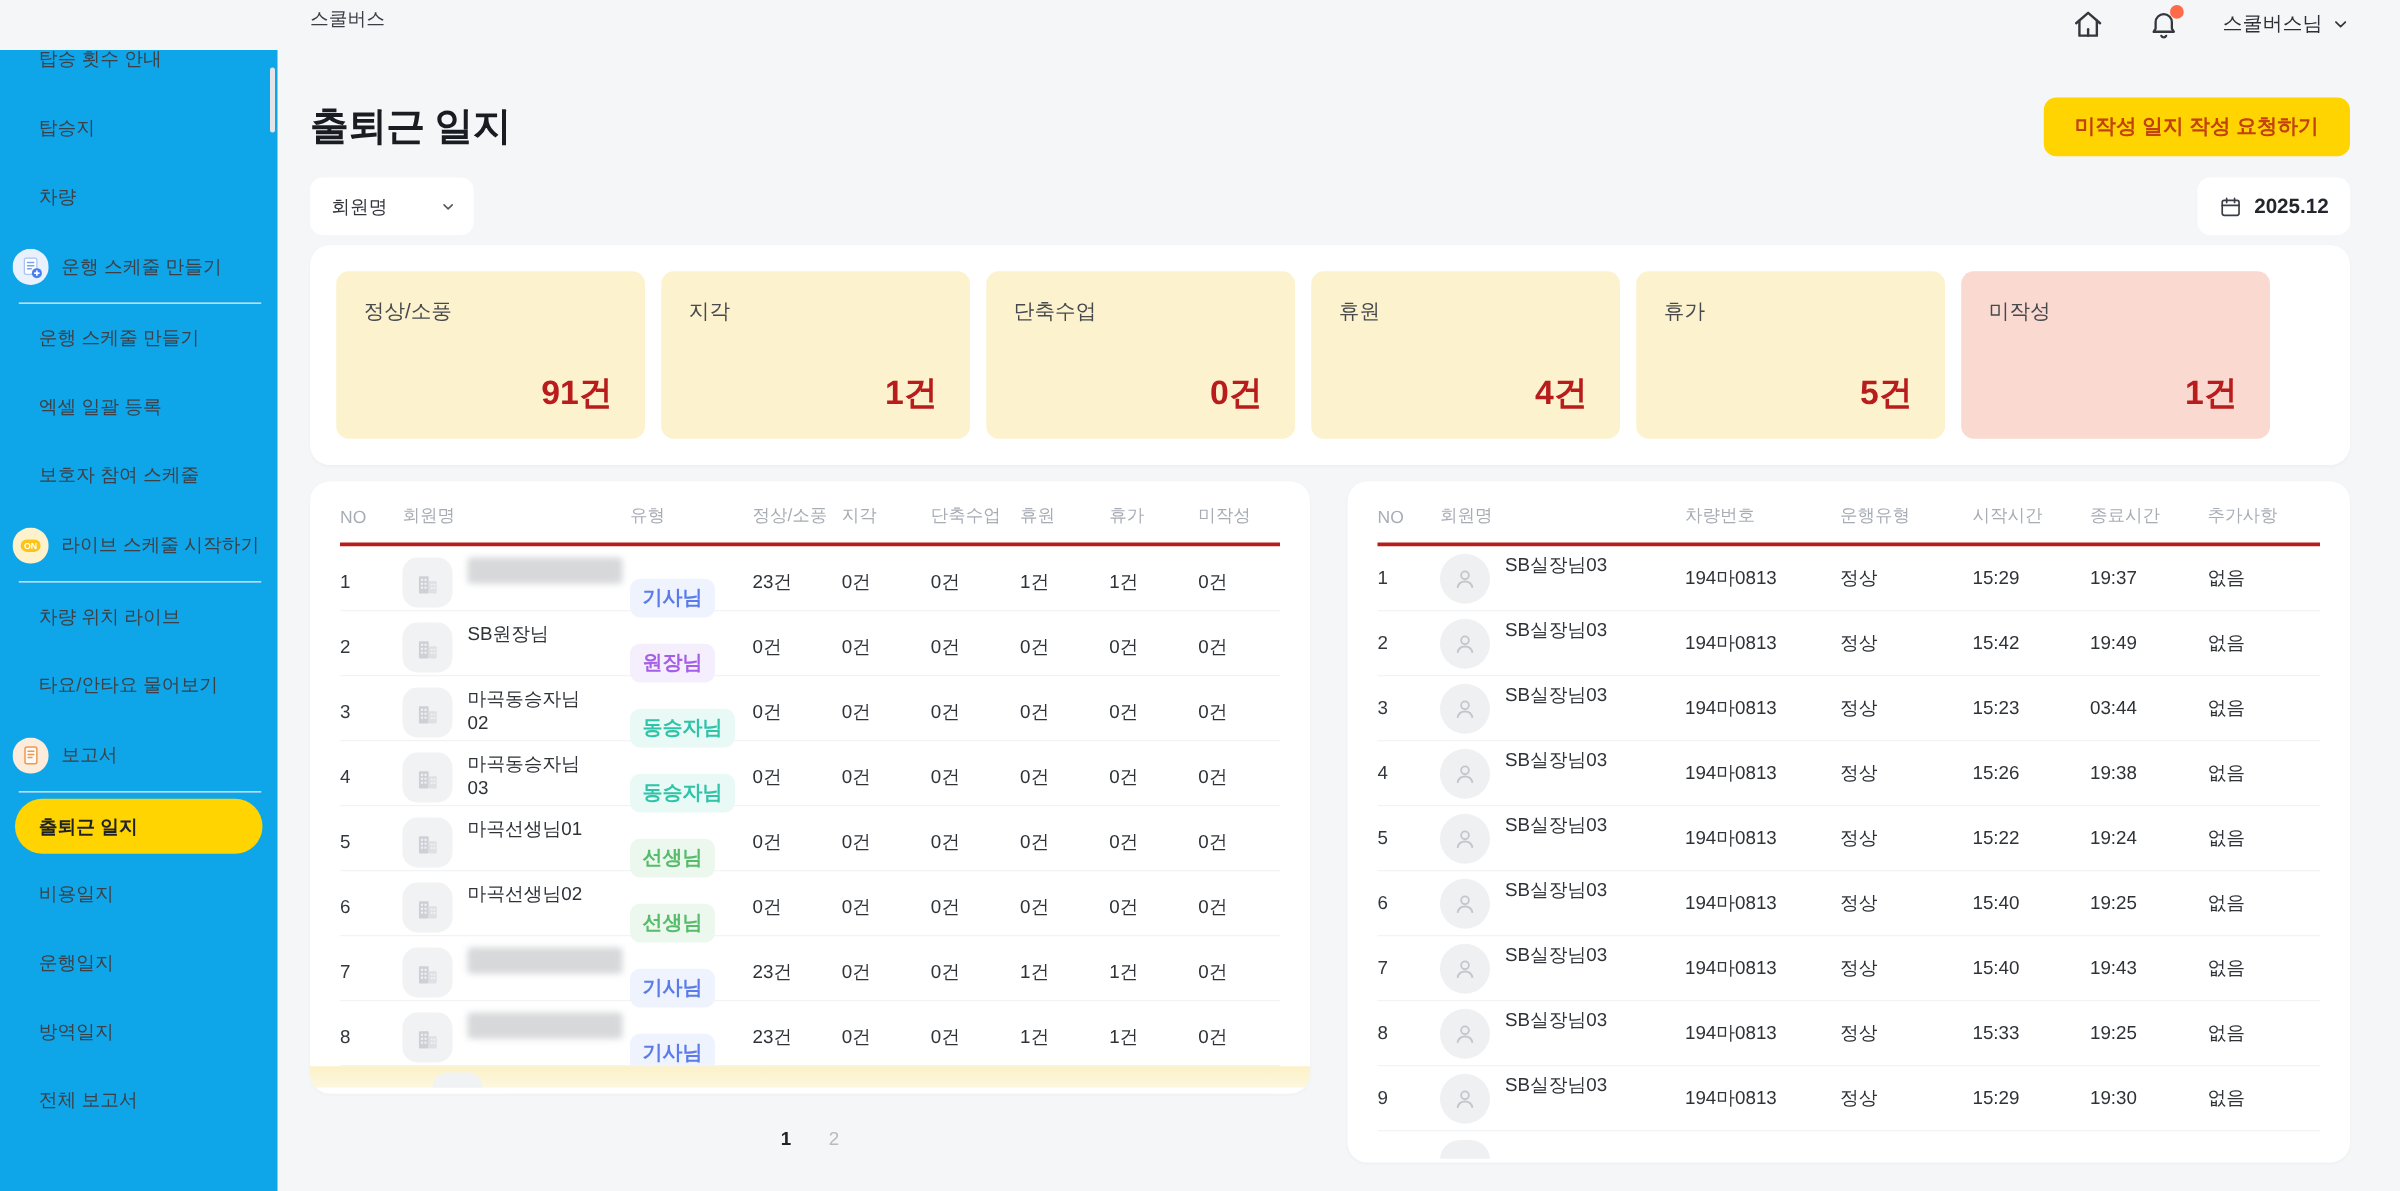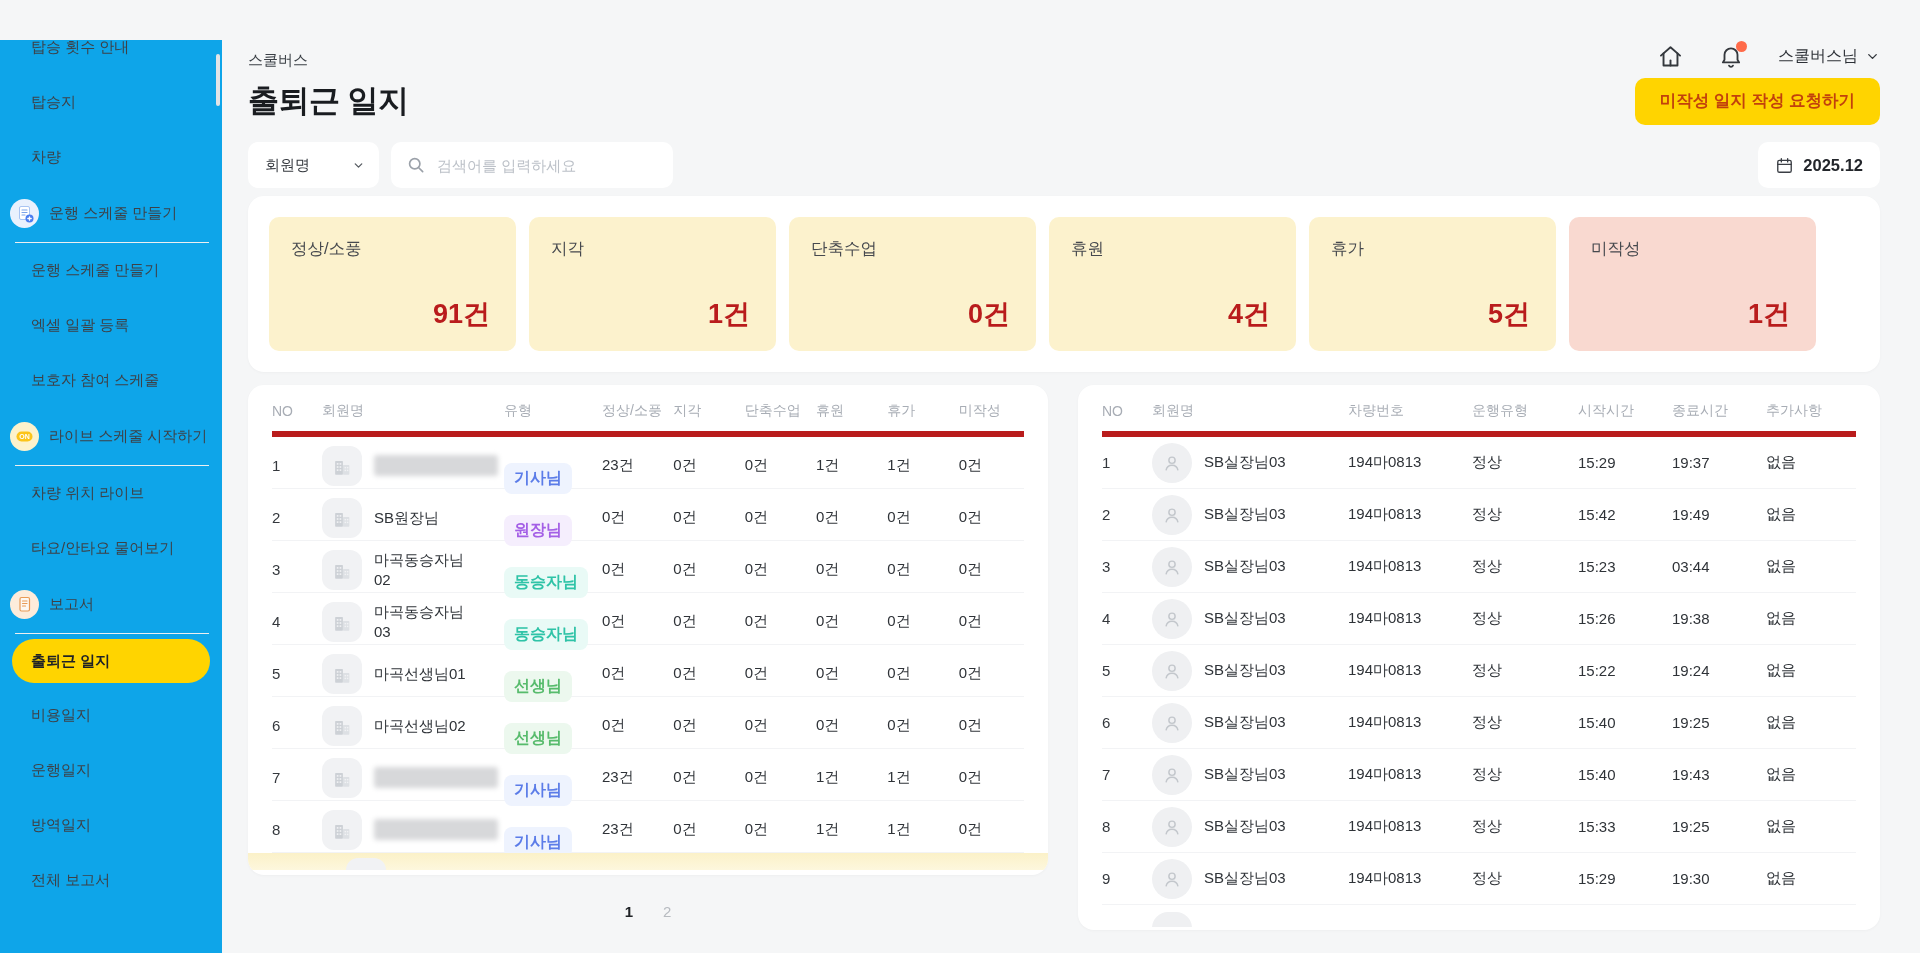--- a/index.html
+++ b/index.html
@@ -16,21 +16,21 @@
   .sidebar{width:222px;background:#0ea5e9;position:relative;overflow:hidden;flex-shrink:0;margin-top:40px;}
   .menu{margin-top:-20px;}
   .side-item{height:55px;display:flex;align-items:center;padding-left:31px;font-size:15px;color:#3d4147;cursor:pointer;}
   .side-item.active{background:var(--accent);border-radius:26px;margin:5px 12px;height:44px;padding-left:19px;font-weight:700;color:#1f2226;}
   .side-section{height:57px;display:flex;align-items:center;gap:10px;padding-left:10px;font-size:15px;color:#3d4147;cursor:pointer;}
   .s-icon{width:29px;height:29px;flex-shrink:0;display:block;}
   .side-divider{height:1px;background:#edeff1;margin:0 13px 0 15px;}
   .sb-thumb{position:absolute;top:14px;right:2px;width:4px;height:52px;border-radius:2px;background:#e2e4e7;}
   
   .main{flex:1;padding:6px 40px 0 26px;display:flex;flex-direction:column;min-width:0;}
-  .topbar{height:64px;display:flex;align-items:flex-end;}
+  .topbar{height:64px;display:flex;align-items:flex-start;}
   .crumb{font-size:15px;color:#3a3f45;}
   .top-right{margin-left:auto;display:flex;align-items:center;gap:34px;}
   .icon-btn{display:flex;cursor:pointer;position:relative;}
   .bell-dot{position:absolute;top:-3px;right:-3px;width:11px;height:11px;border-radius:50%;background:var(--dot);}
   .user{display:flex;align-items:center;gap:7px;font-size:16px;color:#2c3036;cursor:pointer;}
   .title-row{display:flex;align-items:center;margin-top:6px;height:50px;}
   .page-title{font-size:31px;font-weight:800;color:#191c20;letter-spacing:-0.5px;}
   .request-btn{margin-left:auto;height:47px;padding:0 25px;background:var(--accent);border:none;border-radius:10px;
     font-size:16.5px;font-weight:600;color:#c2410c;cursor:pointer;font-family:inherit;}
   .filter-row{display:flex;align-items:center;margin-top:16px;}
@@ -49,24 +49,24 @@
   .sum-label{position:absolute;top:21px;left:22px;font-size:16.5px;color:#46494e;}
   .sum-value{position:absolute;right:26px;bottom:19px;font-size:27px;font-weight:700;color:#b91c1c;}
   
   .tables-row{margin-top:13px;display:flex;gap:30px;align-items:flex-start;}
   .left-col{width:800px;flex-shrink:0;}
   .table-card{background:#fff;border-radius:16px;padding:0 24px;overflow:hidden;box-shadow:0 1px 3px rgba(0,0,0,.03);}
   .table-card.left{height:490px;}
   .table-card.right{flex:1;height:545px;}
   .grid-m{display:grid;grid-template-columns:44px 176px 92px repeat(6,1fr);column-gap:6px;align-items:center;}
   .grid-t{display:grid;grid-template-columns:44px 190px 118px 100px 88px 88px 1fr;column-gap:6px;align-items:center;}
-  .tbl-head{height:52px;font-size:14px;color:#a8adb5;border-bottom:6px solid #b91c1c;padding-top:6px;box-sizing:border-box;}
+  .tbl-head{height:52px;font-size:14px;color:#a8adb5;border-bottom:3px solid #b91c1c;padding-top:6px;box-sizing:border-box;}
   .tbl-row{height:51px;font-size:15px;color:#2f3338;border-bottom:1px solid #f2f3f5;}
   .no-cell{color:#34383d;}
-  .name-cell{display:flex;align-items:center;gap:12px;min-width:0;}
+  .name-cell{display:flex;align-items:flex-start;gap:12px;min-width:0;}
   .avatar-sq{width:40px;height:40px;border-radius:12px;background:#f1f2f4;display:flex;align-items:center;justify-content:center;flex-shrink:0;}
   .avatar-ci{width:40px;height:40px;border-radius:50%;background:#eff0f2;display:flex;align-items:center;justify-content:center;flex-shrink:0;}
   .m-name{max-width:93px;line-height:1.3;word-break:break-all;}
   .redacted{width:148px;height:21px;background:#d7d8da;border-radius:3px;filter:blur(2.5px);}
   .badge{display:inline-block;padding:5px 10px;border-radius:8px;font-size:16px;font-weight:600;white-space:nowrap;margin-top:26px;}
   .partial-left{height:17px;background:linear-gradient(#fbf1c8,#fdf7dd);margin:0 -24px;position:relative;overflow:hidden;}
   .partial-left .sliver{position:absolute;left:98px;top:5px;width:40px;height:14px;border-radius:12px 12px 0 0;background:#f1f2f4;}
   .partial-right{height:22px;position:relative;overflow:hidden;}
   .partial-right .sliver{position:absolute;left:50px;top:7px;width:40px;height:16px;border-radius:20px 20px 0 0;background:#eff0f2;}
   .pagination{margin-top:28px;display:flex;justify-content:center;gap:30px;font-size:15px;}
@@ -186,27 +186,20 @@
     <h1 class="page-title" style="margin:0;">출퇴근 일지</h1>
     <button class="request-btn">미작성 일지 작성 요청하기</button>
   </div>
 
   <div class="filter-row">
     <div class="dropdown">
       <span>회원명</span>
       <svg width="13" height="13" viewBox="0 0 24 24" fill="none" stroke="#565b61" stroke-width="2.4" stroke-linecap="round" stroke-linejoin="round">
           <path d="M6 9l6 6 6-6"></path>
         </svg>
-    </div>
-    <div class="searchbox">
-      <svg width="20" height="20" viewBox="0 0 24 24" fill="none" stroke="#9ba1a9" stroke-width="2" stroke-linecap="round">
-          <circle cx="10.5" cy="10.5" r="6.2"></circle>
-          <path d="M15.3 15.3 20 20"></path>
-        </svg>
-      <input type="text" placeholder="검색어를 입력하세요" style="">
     </div>
     <div class="date-chip">
       <svg width="19" height="19" viewBox="0 0 24 24" fill="none" stroke="#3a3e44" stroke-width="1.7" stroke-linecap="round">
           <rect x="3.5" y="5.5" width="17" height="15" rx="2"></rect>
           <path d="M8 3.5v4M16 3.5v4M3.5 10.5h17"></path>
         </svg>
       <span>2025.12</span>
     </div>
   </div>
 

